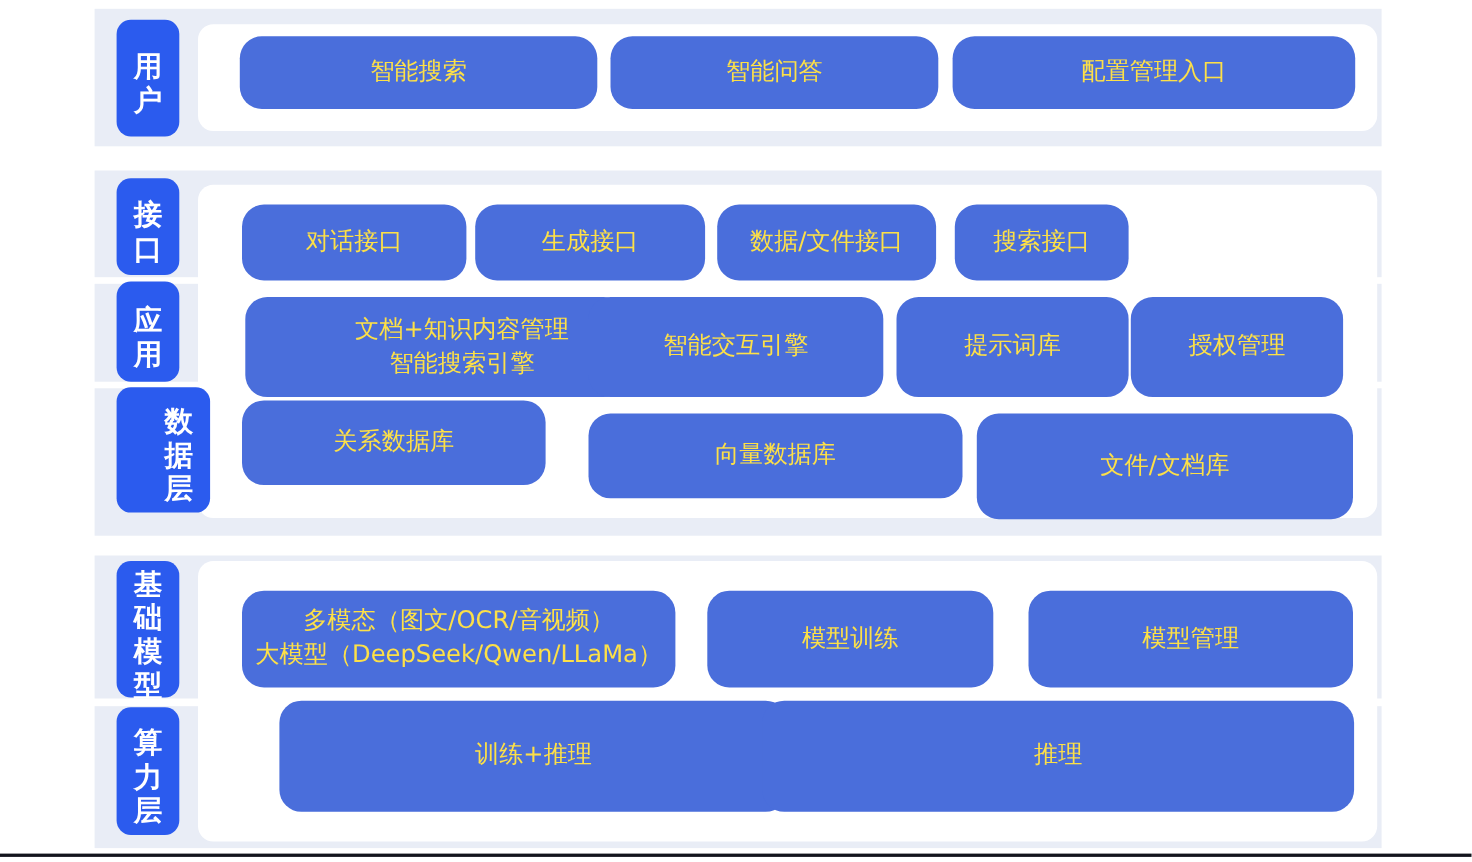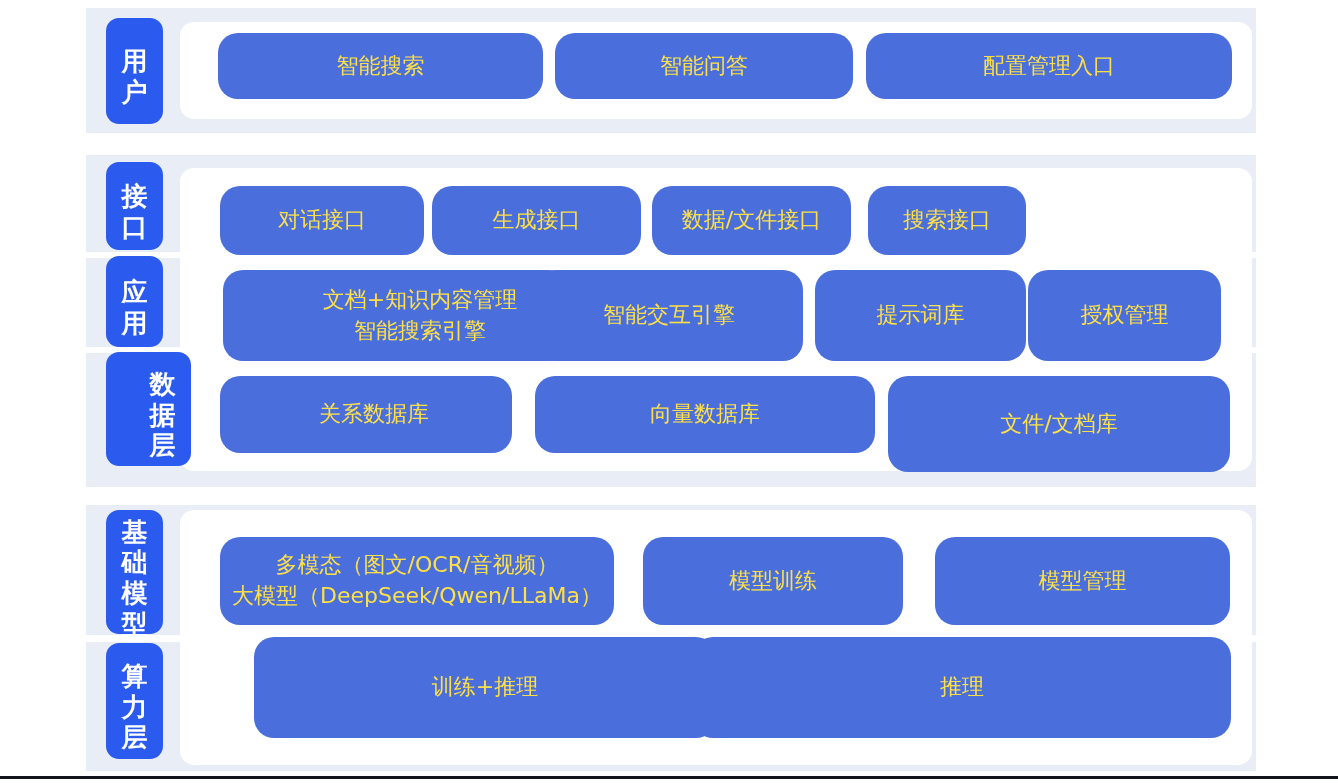--- a/index.html
+++ b/index.html
@@ -131,21 +131,21 @@
   <div class="box" style="left:535px;top:270px;width:268px;height:91px;">
       <span>智能交互引擎</span>
     </div>
   <div class="box" style="left:815px;top:270px;width:211px;height:91px;">
       <span>提示词库</span>
     </div>
   <div class="box" style="left:1028px;top:270px;width:193px;height:91px;">
       <span>授权管理</span>
     </div>
 
-  <div class="box" style="left:220px;top:376px;width:276px;height:77px;padding-left:16px;">
+  <div class="box" style="left:220px;top:364px;width:276px;height:77px;">
       <span>关系数据库</span>
     </div>
   <div class="box" style="left:535px;top:376px;width:340px;height:77px;">
       <span>向量数据库</span>
     </div>
   <div class="box" style="left:888px;top:376px;width:342px;height:96px;">
       <span>文件/文档库</span>
     </div>
 
   <div class="box" style="left:220px;top:537px;width:394px;height:88px;">

